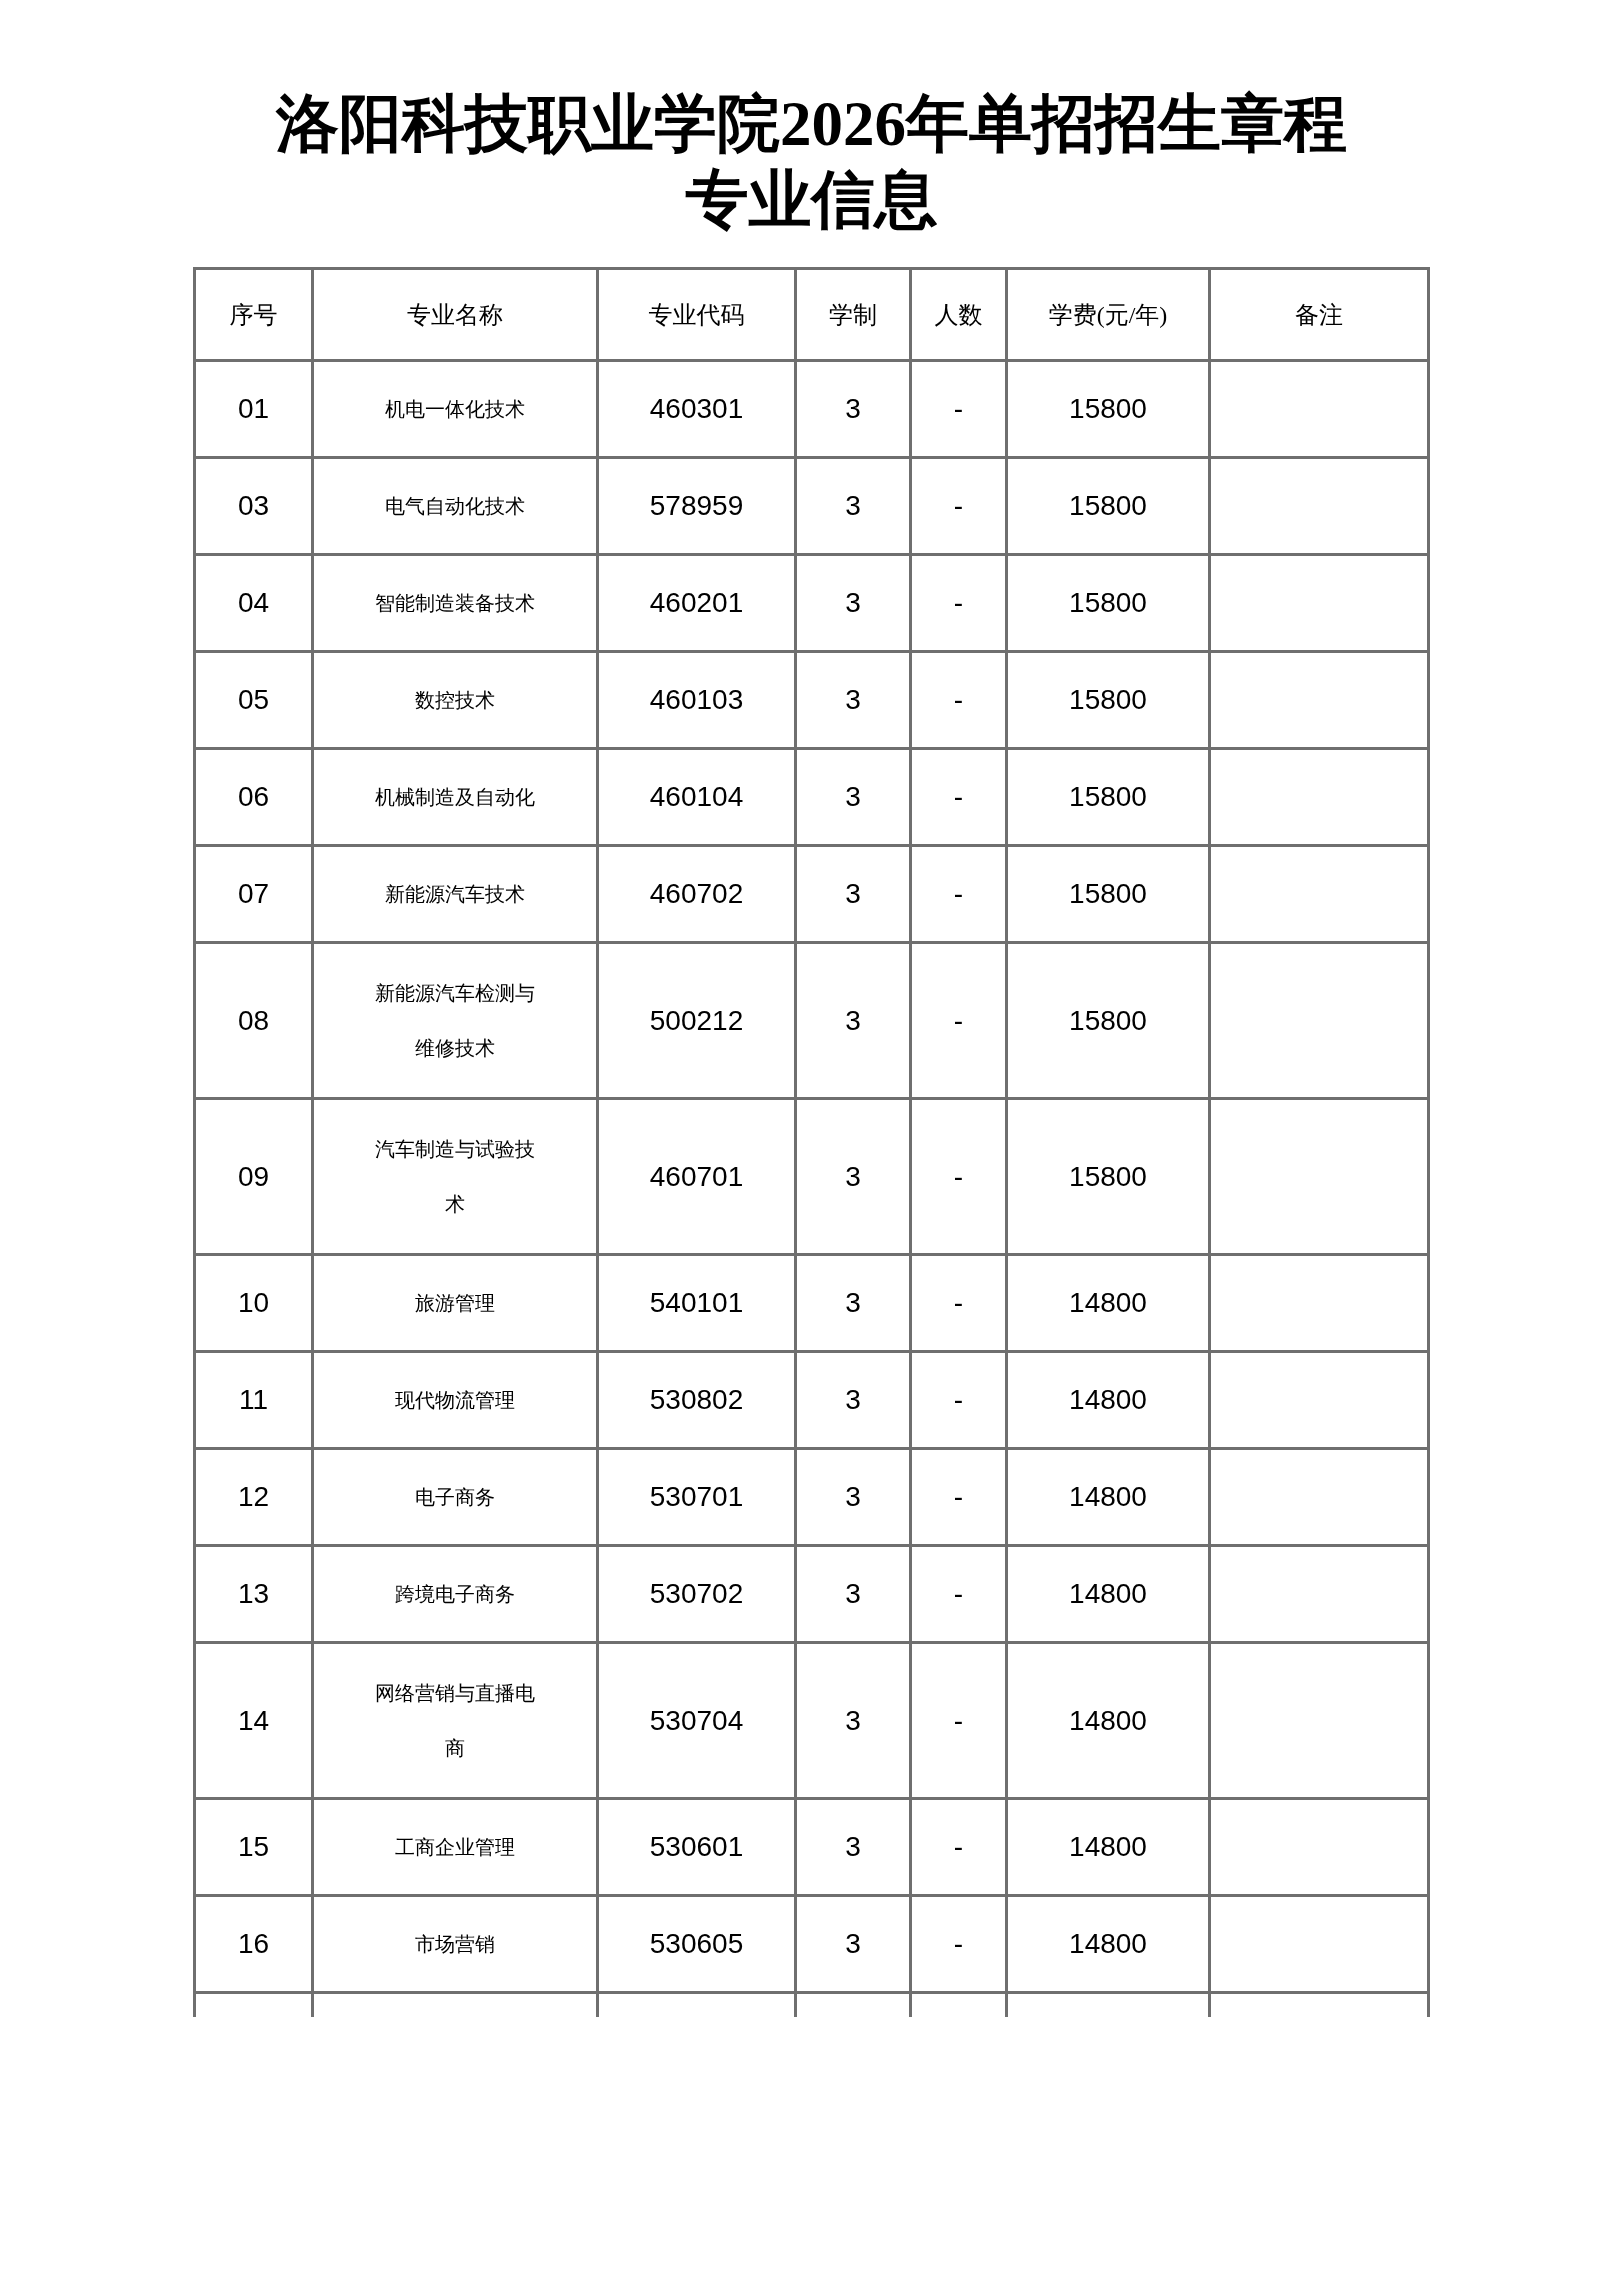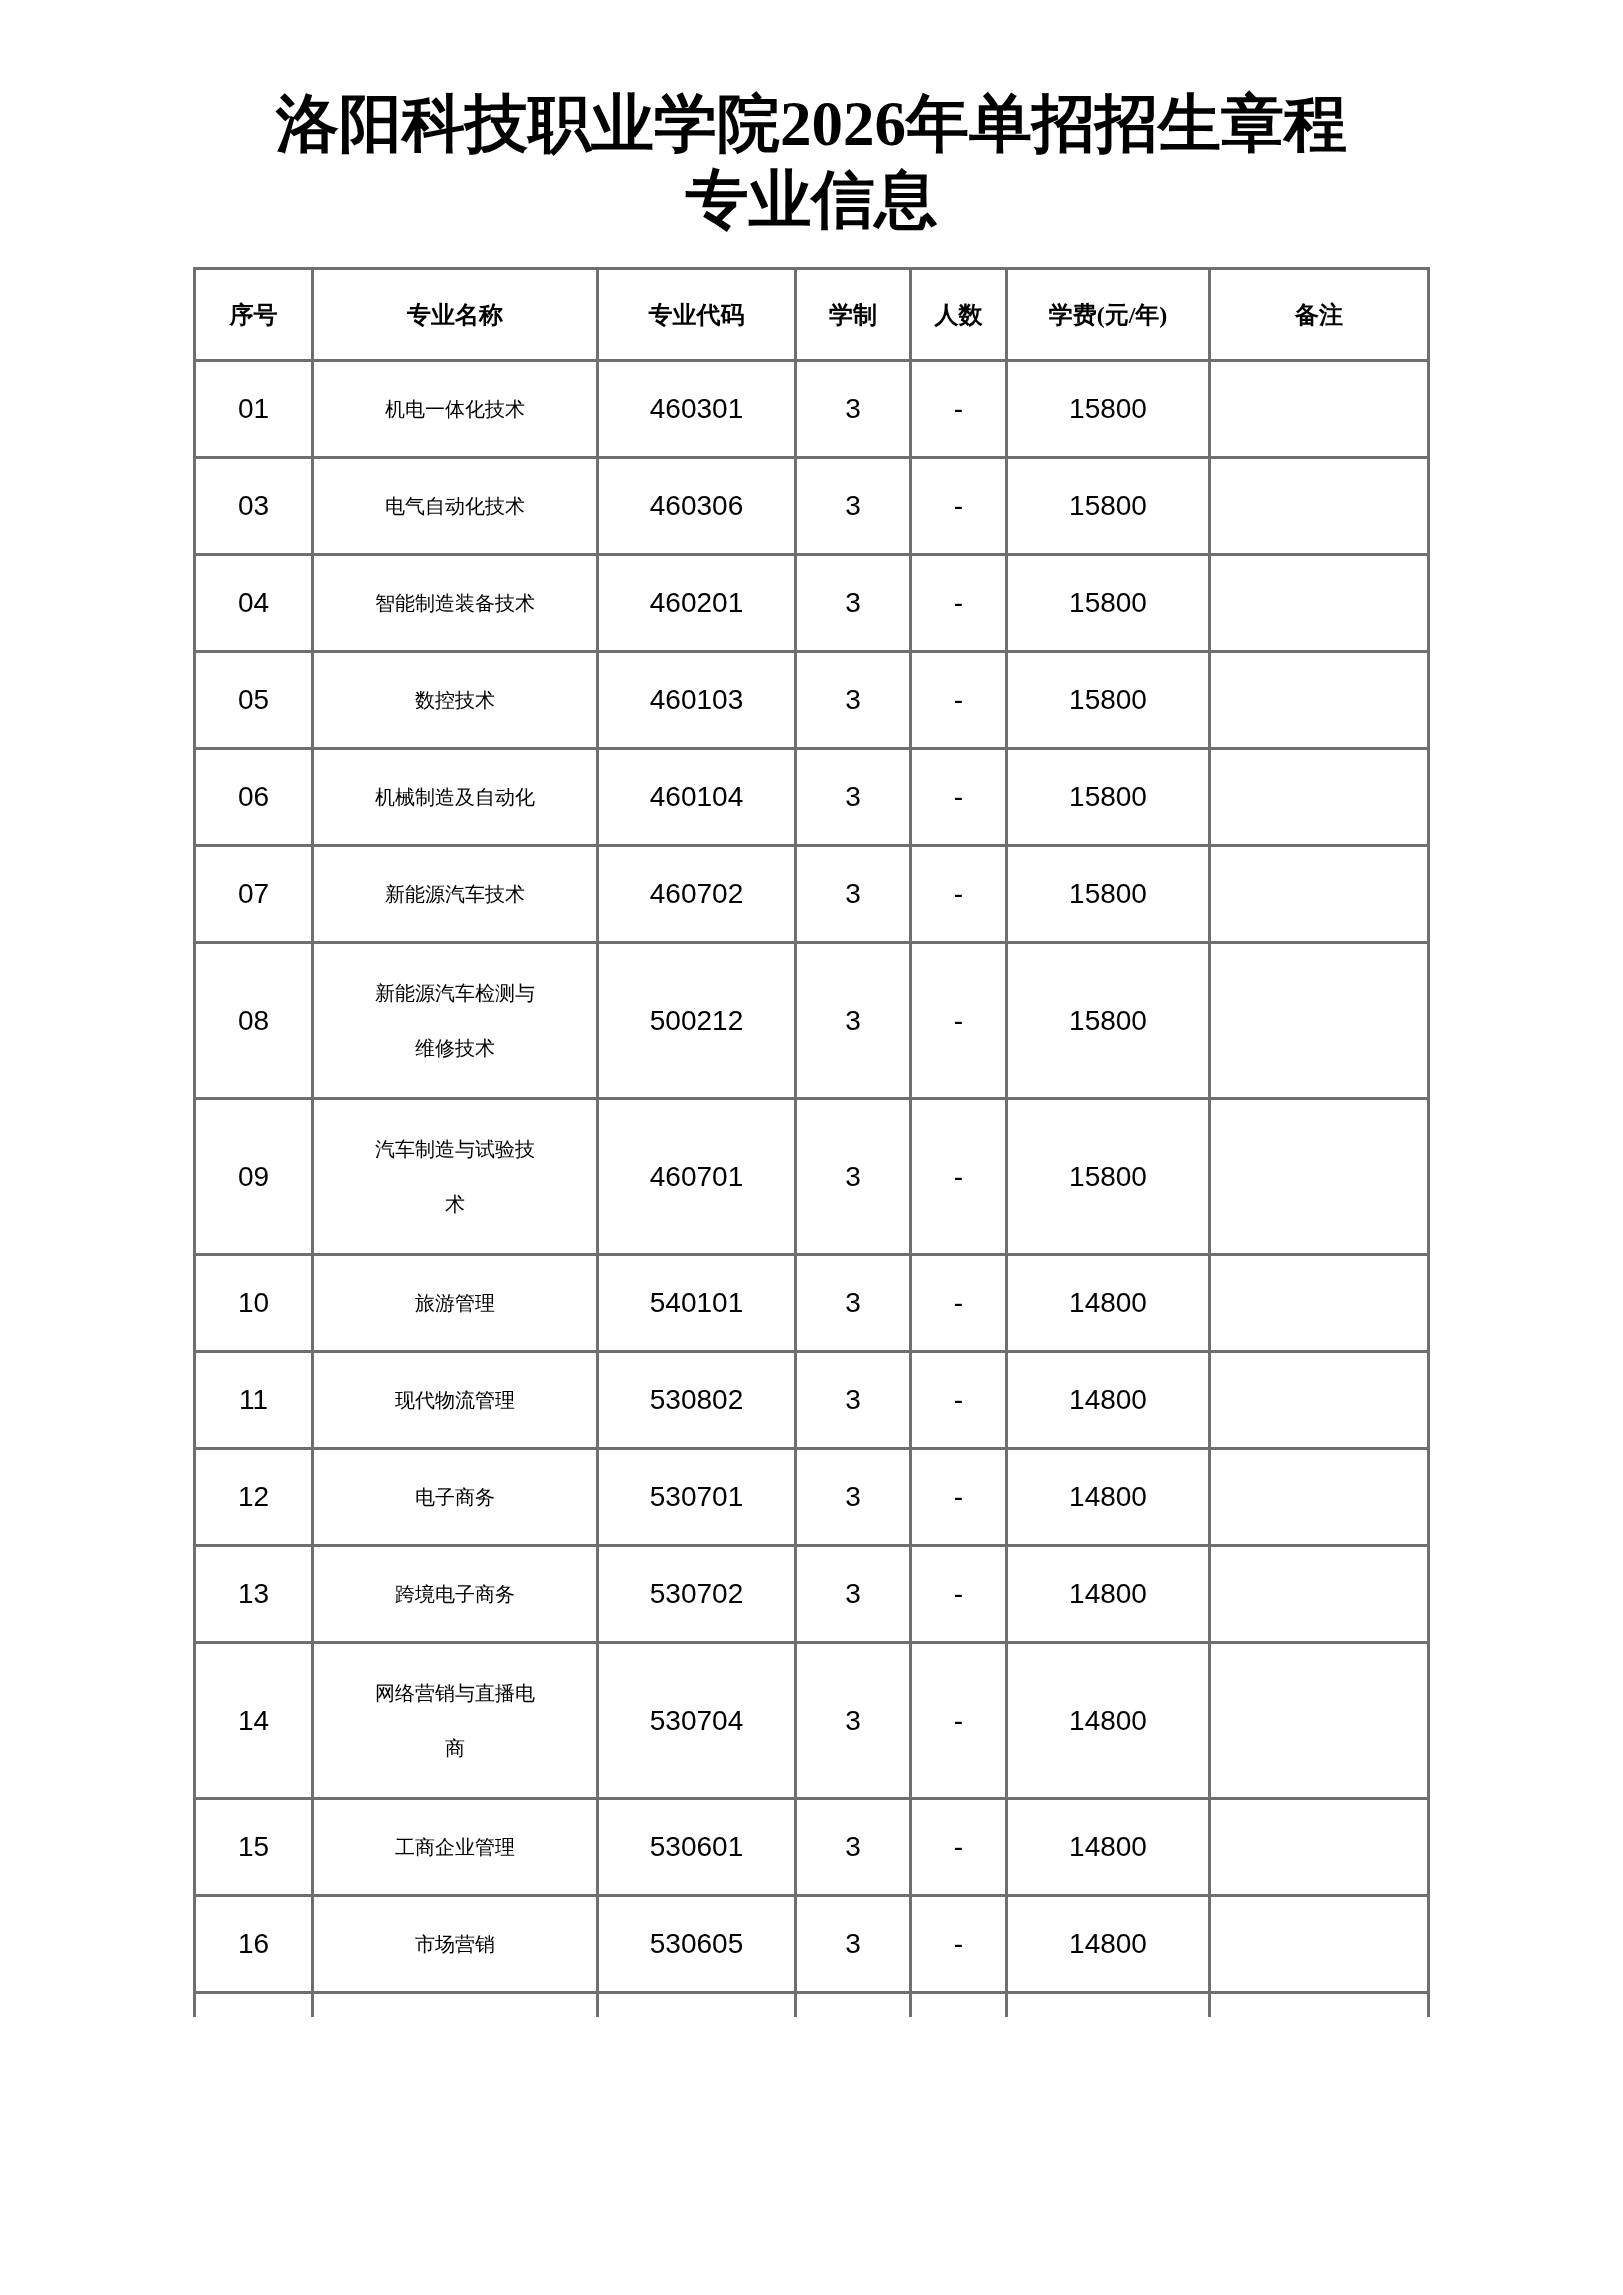--- a/index.html
+++ b/index.html
@@ -42,21 +42,21 @@
     vertical-align: middle;
     padding: 0;
     overflow: hidden;
   }
   thead tr { height: 92px; }
   tr.normal { height: 97px; }
   tr.tall   { height: 156px; }
   th {
     font-family: "Liberation Serif", "DejaVu Serif", serif;
     font-size: 24px;
-    font-weight: bold;
+    font-weight: normal;
   }
   td.cn {
     font-family: "Liberation Serif", "DejaVu Serif", serif;
     font-size: 20px;
     line-height: 55px;
     white-space: pre-line;
   }
   td.num {
     font-family: "Liberation Sans", "DejaVu Sans", sans-serif;
     font-size: 28px;
@@ -99,21 +99,21 @@
     <td class="cn">机电一体化技术</td>
     <td class="num">460301</td>
     <td class="num">3</td>
     <td class="num">-</td>
     <td class="num">15800</td>
     <td class="cn"></td>
   </tr>
       <tr class="normal">
     <td class="num">03</td>
     <td class="cn">电气自动化技术</td>
-    <td class="num">460306</td>
+    <td class="num">578959</td>
     <td class="num">3</td>
     <td class="num">-</td>
     <td class="num">15800</td>
     <td class="cn"></td>
   </tr>
       <tr class="normal">
     <td class="num">04</td>
     <td class="cn">智能制造装备技术</td>
     <td class="num">460201</td>
     <td class="num">3</td>

